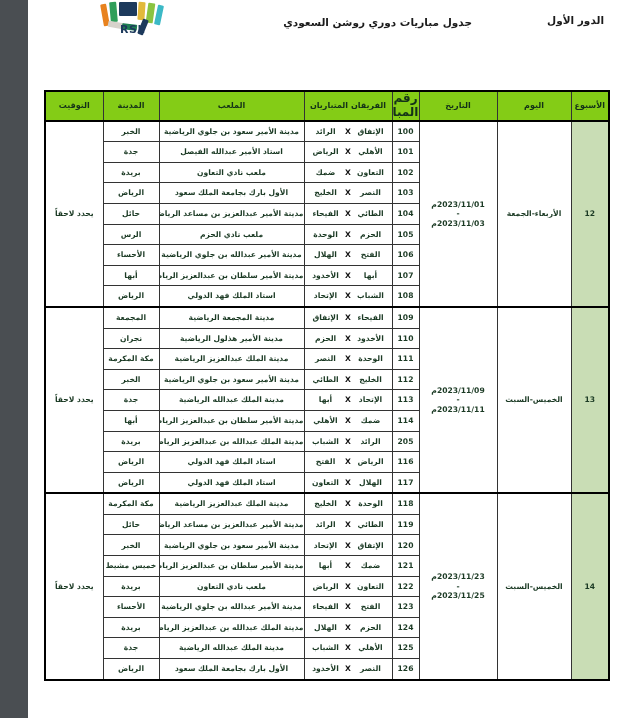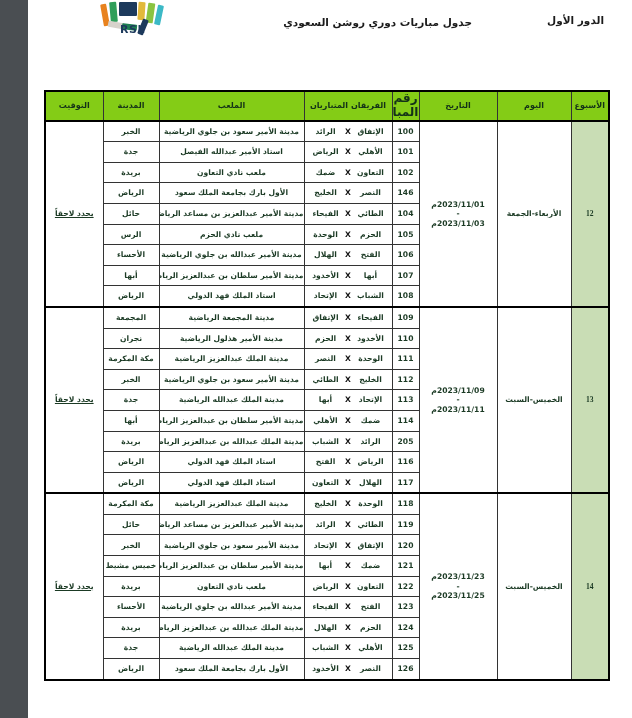--- a/index.html
+++ b/index.html
@@ -140,26 +140,25 @@
   col.c-teams   { width: 88px; }
   col.c-stadium { width: 145px; }
   col.c-city    { width: 56px; }
   col.c-time    { width: 58px; }
 
   td.week {
     background: #c9ddb5;
     font-size: 8px;
     color: #15331a;
     border-left: 1.6px solid #000;
-    font-family: Liberation Serif, serif;
   }
   td.day   { font-size: 8px; color: #10301a; }
   td.date  { font-size: 7.6px; color: #122f1b; line-height: 1.7; }
   td.num   { font-size: 7.6px; color: #112a16; }
-  td.time  { font-size: 7.4px; color: #122f1b; text-decoration: underline; }
+  td.time  { font-size: 7.4px; color: #122f1b; }
   td.city  { font-size: 7.6px; }
   td.stadium { font-size: 7.6px; }
 
   td.teams {
     font-size: 7.6px;
     white-space: nowrap;
   }
   td.teams .tm {
     display: inline-block;
     width: 33px;
@@ -256,21 +255,21 @@
             <td class="stadium">استاد الأمير عبدالله الفيصل</td>
             <td class="city">جدة</td>
           </tr>
           <tr>
             <td class="num">102</td>
             <td class="teams"><span class="tm">التعاون</span><span class="vs">X</span><span class="tm">ضمك</span></td>
             <td class="stadium">ملعب نادي التعاون</td>
             <td class="city">بريدة</td>
           </tr>
           <tr>
-            <td class="num">146</td>
+            <td class="num">103</td>
             <td class="teams"><span class="tm">النصر</span><span class="vs">X</span><span class="tm">الخليج</span></td>
             <td class="stadium">الأول بارك بجامعة الملك سعود</td>
             <td class="city">الرياض</td>
           </tr>
           <tr>
             <td class="num">104</td>
             <td class="teams"><span class="tm">الطائي</span><span class="vs">X</span><span class="tm">الفيحاء</span></td>
             <td class="stadium">مدينة الأمير عبدالعزيز بن مساعد الرياضية</td>
             <td class="city">حائل</td>
           </tr>

